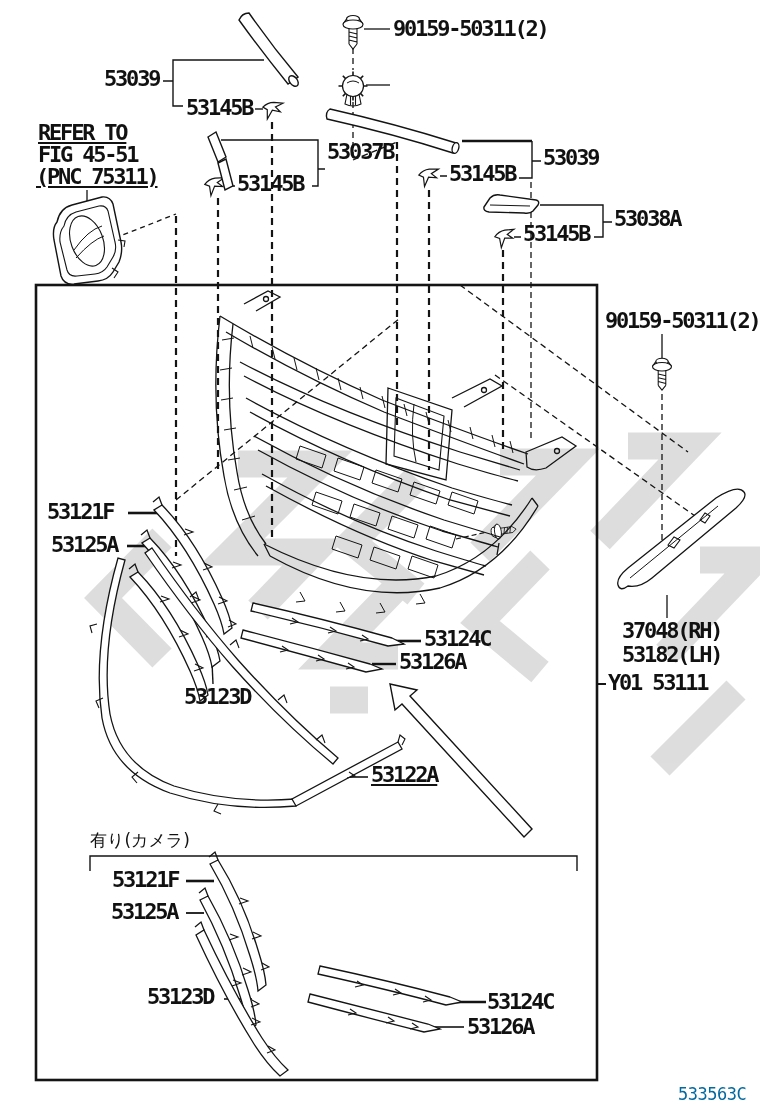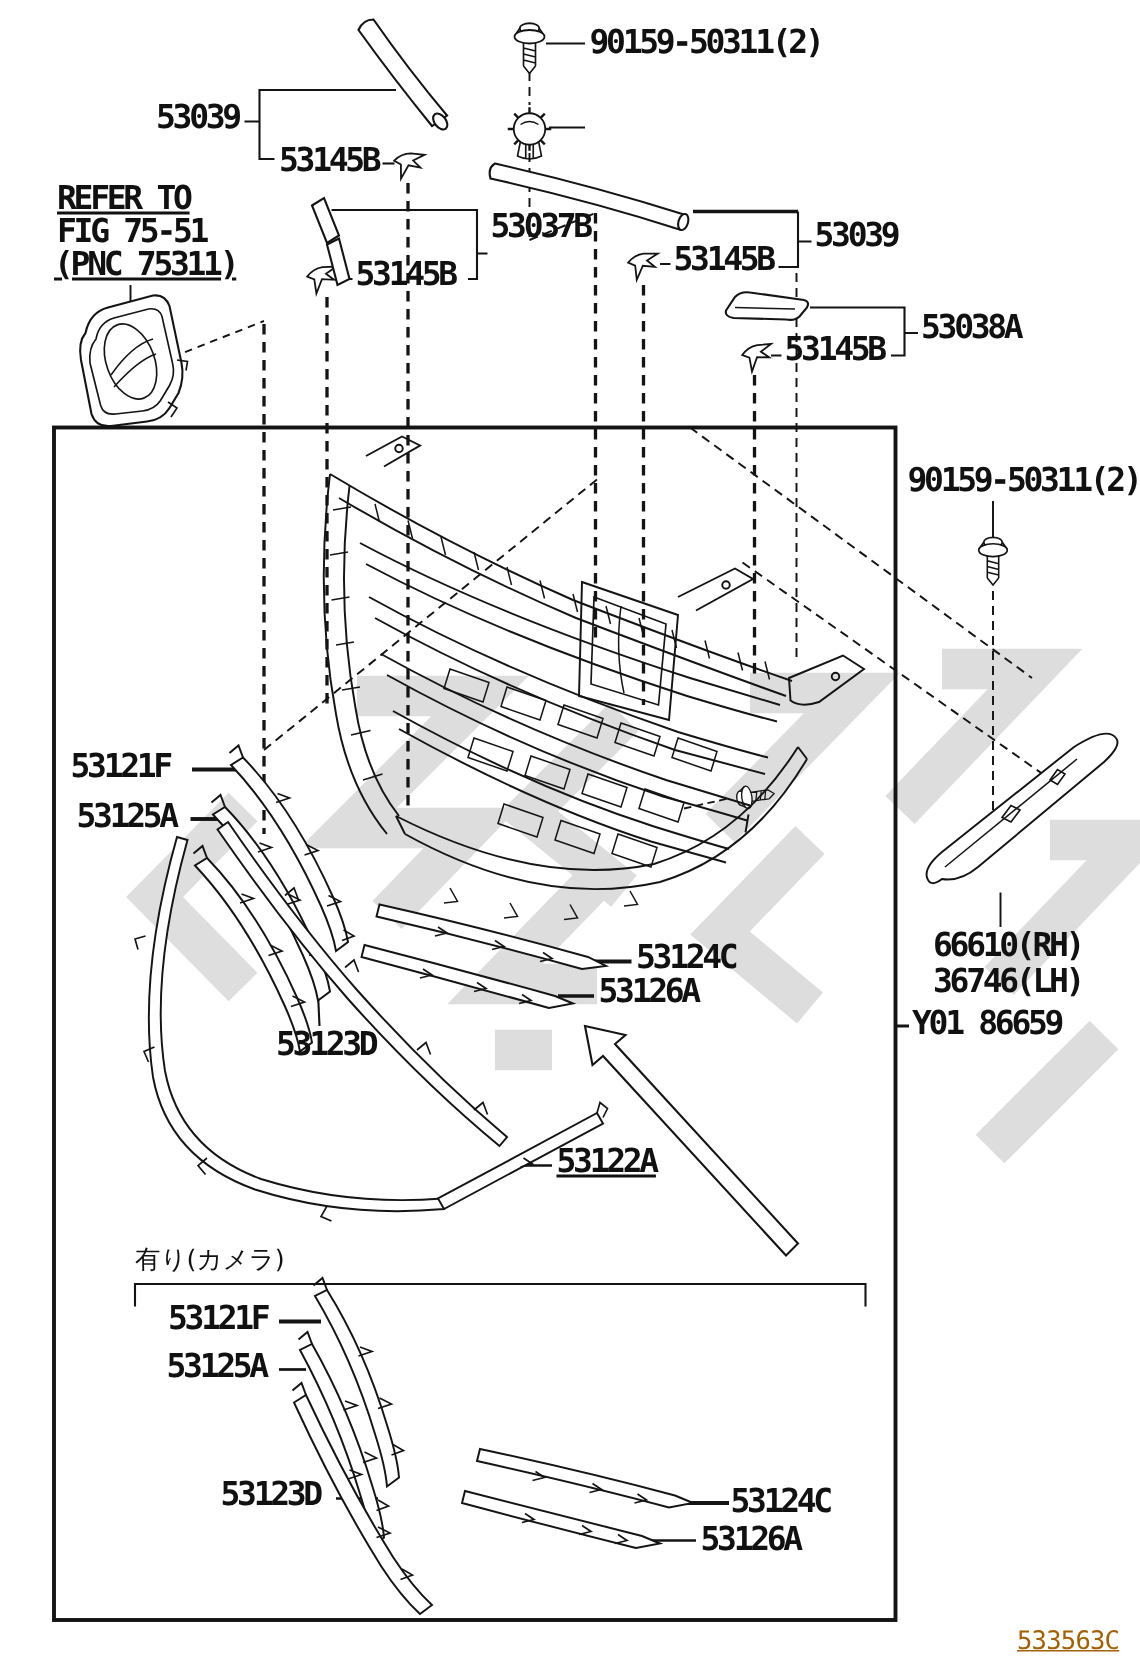--- a/index.html
+++ b/index.html
@@ -3,21 +3,21 @@
 <meta charset="utf-8">
 <style>
   html,body{margin:0;padding:0;background:#fff;}
   .stage{position:relative;width:760px;height:1112px;background:#ffffff;overflow:hidden;
          font-family:"DejaVu Sans Mono",monospace;}
   svg{position:absolute;left:0;top:0;}
   #label-layer{position:absolute;left:0;top:0;width:656px;height:1112px;}
   .callout{position:absolute;font:bold 22px/1 "DejaVu Sans Mono",monospace;
            letter-spacing:-2.2px;color:#111;white-space:pre;}
   .callout.note{font:400 17px/1 "DejaVu Sans",sans-serif;letter-spacing:0;color:#111;}
-  .callout.code{font:400 17px/1 "DejaVu Sans Mono",monospace;letter-spacing:-0.5px;color:#a16207;text-decoration:underline;}
+  .callout.code{font:400 17px/1 "DejaVu Sans Mono",monospace;letter-spacing:-0.5px;color:#0369a1;}
 </style>
 </head>
 <body>
 
 <div class="stage">
 
 <svg width="760" height="1112" viewBox="0 0 760 1112">
   <defs>
     <g id="clip">
       <path d="M-9,2 Q-6,-4 0,-6 L9,-8 L3,-2 L9,1 L1,2 L-1,12 L-4,3 Z" fill="#fff" stroke="#141414" stroke-width="1.2"></path>
@@ -218,37 +218,37 @@
     <path d="M310,994 Q372,1010 428,1024 L440,1029 L424,1032 Q372,1019 308,1002 Z"></path>
     <path d="M350,1009 l6,4 l-8,2 M388,1017 l6,4 l-8,2 M412,1023 l6,4 l-8,2" fill="none" stroke-width="1.1"></path>
   </g>
 </svg>
 
 <div id="label-layer">
       <div class="callout" style="left: 393px; top: 18px;">90159-50311(2)</div>
       <div class="callout" style="left: 104px; top: 68px;">53039</div>
       <div class="callout" style="left: 186px; top: 97px;">53145B</div>
       <div class="callout" style="left: 38px; top: 122px; text-decoration: underline;">REFER TO</div>
-      <div class="callout" style="left: 38px; top: 144px;">FIG 75-51</div>
+      <div class="callout" style="left: 38px; top: 144px;">FIG 45-51</div>
       <div class="callout" style="left: 36px; top: 166px; text-decoration: underline;">(PNC 75311)</div>
       <div class="callout" style="left: 237px; top: 173px;">53145B</div>
       <div class="callout" style="left: 327px; top: 141px;">53037B</div>
       <div class="callout" style="left: 449px; top: 163px;">53145B</div>
       <div class="callout" style="left: 543px; top: 147px;">53039</div>
       <div class="callout" style="left: 614px; top: 208px;">53038A</div>
       <div class="callout" style="left: 523px; top: 223px;">53145B</div>
       <div class="callout" style="left: 605px; top: 310px;">90159-50311(2)</div>
       <div class="callout" style="left: 47px; top: 501px;">53121F</div>
       <div class="callout" style="left: 51px; top: 534px;">53125A</div>
       <div class="callout" style="left: 424px; top: 628px;">53124C</div>
       <div class="callout" style="left: 399px; top: 651px;">53126A</div>
       <div class="callout" style="left: 184px; top: 686px;">53123D</div>
-      <div class="callout" style="left: 622px; top: 620px;">66610(RH)</div>
-      <div class="callout" style="left: 622px; top: 644px;">36746(LH)</div>
-      <div class="callout" style="left: 608px; top: 672px;">Y01 86659</div>
+      <div class="callout" style="left: 622px; top: 620px;">37048(RH)</div>
+      <div class="callout" style="left: 622px; top: 644px;">53182(LH)</div>
+      <div class="callout" style="left: 608px; top: 672px;">Y01 53111</div>
       <div class="callout" style="left: 371px; top: 764px; text-decoration: underline;">53122A</div>
       <div class="callout note" style="left: 90px; top: 832px;">有り(カメラ)</div>
       <div class="callout" style="left: 112px; top: 869px;">53121F</div>
       <div class="callout" style="left: 111px; top: 901px;">53125A</div>
       <div class="callout" style="left: 147px; top: 986px;">53123D</div>
       <div class="callout" style="left: 487px; top: 991px;">53124C</div>
       <div class="callout" style="left: 467px; top: 1016px;">53126A</div>
       <div class="callout code" style="left: 678px; top: 1086px;">533563C</div>
     </div>
 

